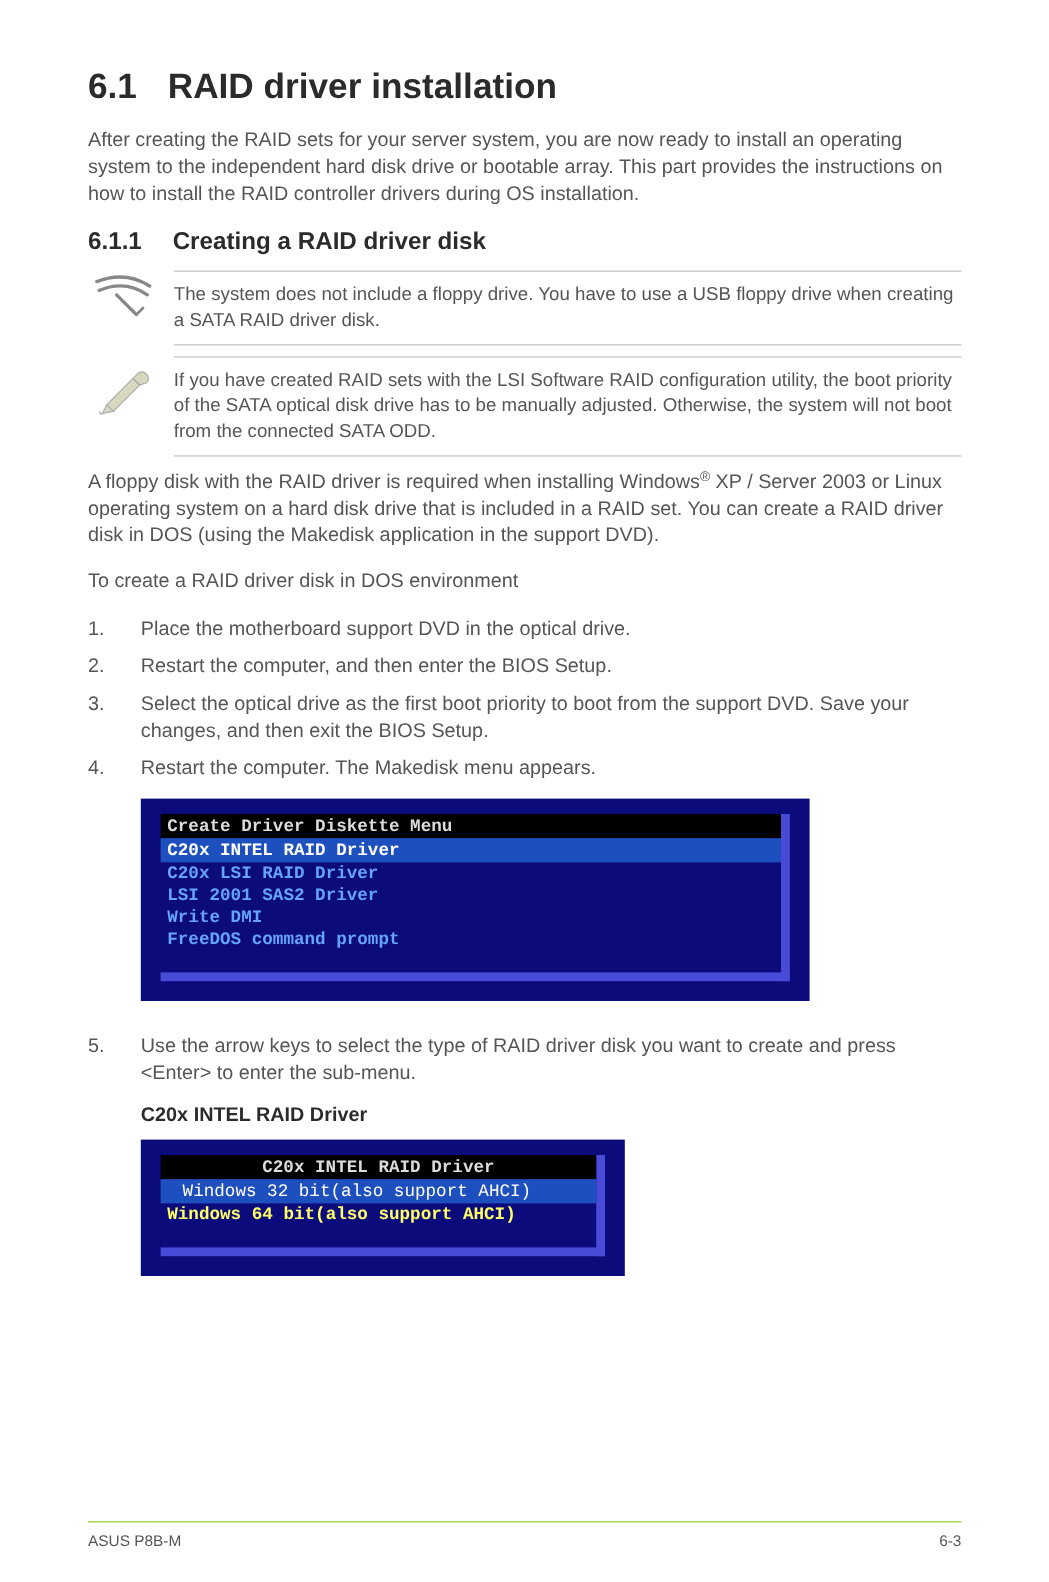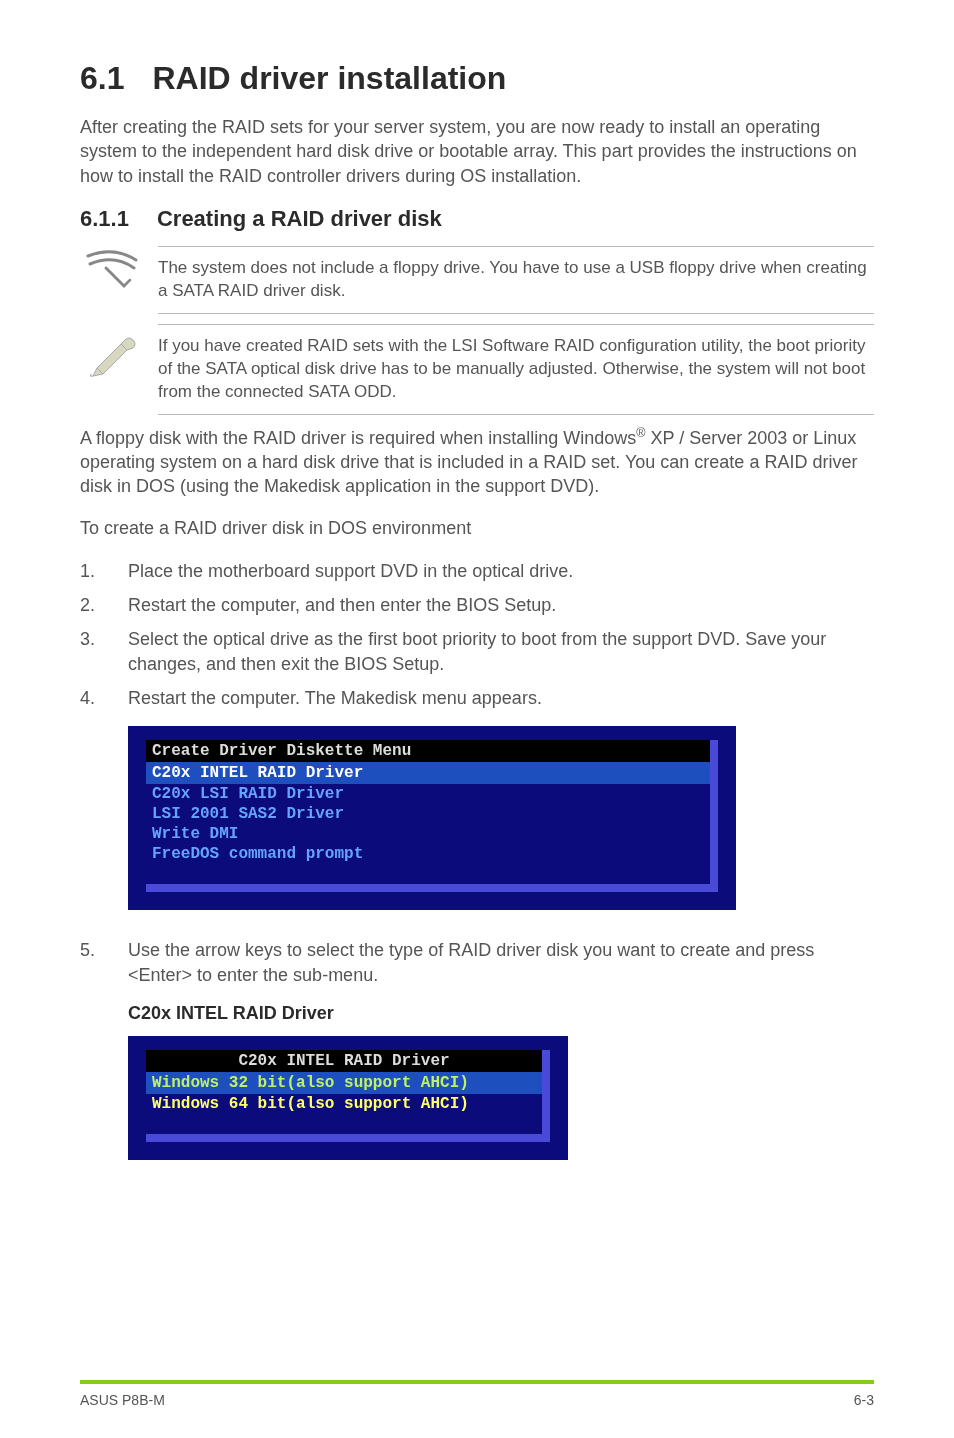--- a/index.html
+++ b/index.html
@@ -118,25 +118,25 @@
   }
   .term-line {
     color: #66a3ff;
     font-family: "Courier New", monospace;
     font-weight: bold;
     font-size: 16px;
     padding: 1px 6px;
   }
   .term-sel-alt {
     background: #1e4fbf;
-    color: #bef264;
-    font-family: "Courier New", monospace;
-    font-weight: bold;
-    font-size: 16px;
-    padding: 2px 6px;
+    color: #ffffff;
+    font-family: "Courier New", monospace;
+    font-weight: normal;
+    font-size: 16px;
+    padding: 2px 20px;
   }
   .term-line-y {
     color: #ffff66;
     font-family: "Courier New", monospace;
     font-weight: bold;
     font-size: 16px;
     padding: 1px 6px;
   }
 
   h3.sub {
@@ -146,21 +146,21 @@
     margin: 14px 0 10px 48px;
   }
 
   .after-term { margin-top: 28px; }
 
   footer {
     position: absolute;
     bottom: 30px;
     left: 80px;
     right: 80px;
-    border-top: 4px solid #84cc16;
+    border-top: 1px solid #84cc16;
     padding-top: 8px;
     display: flex;
     justify-content: space-between;
     font-size: 14px;
     color: #555;
   }
   sup { font-size: 0.7em; }
 </style>
 </head>
 <body>

